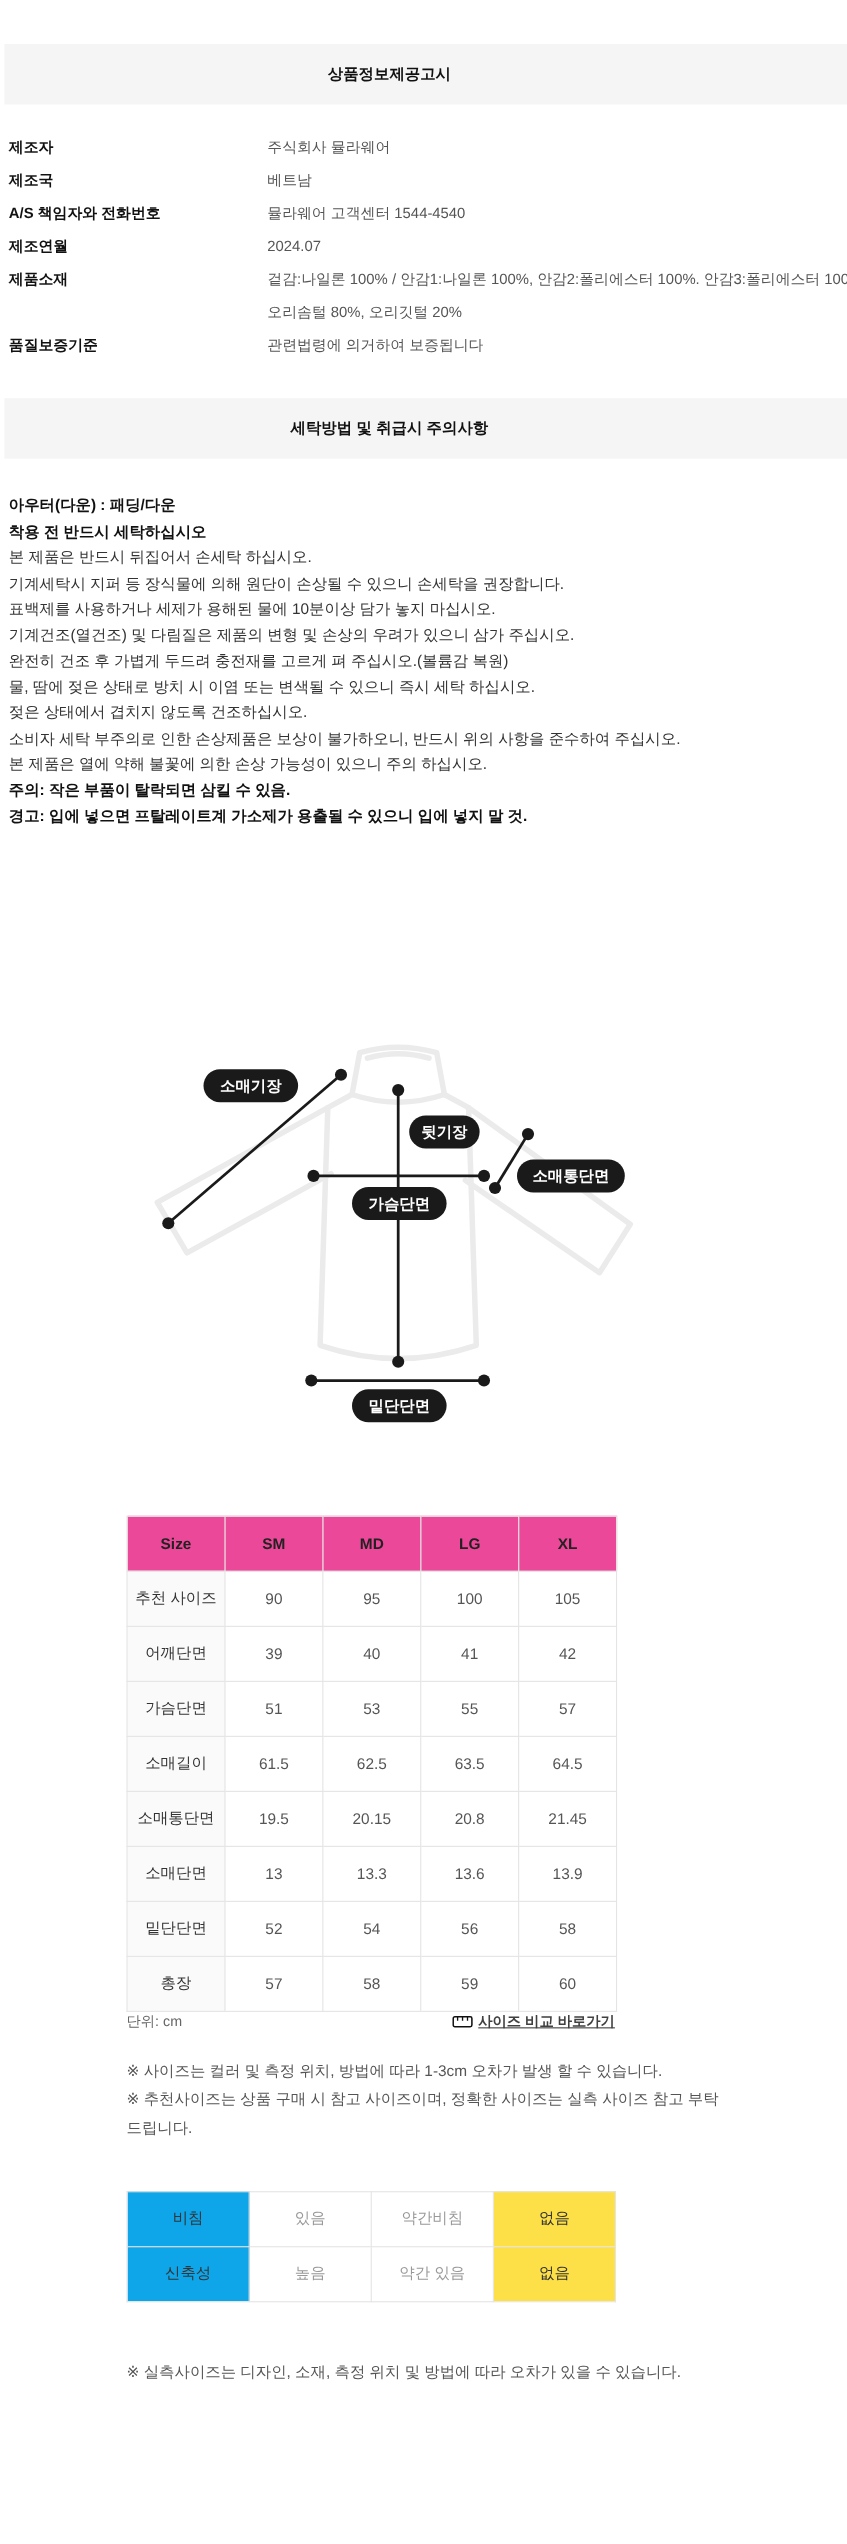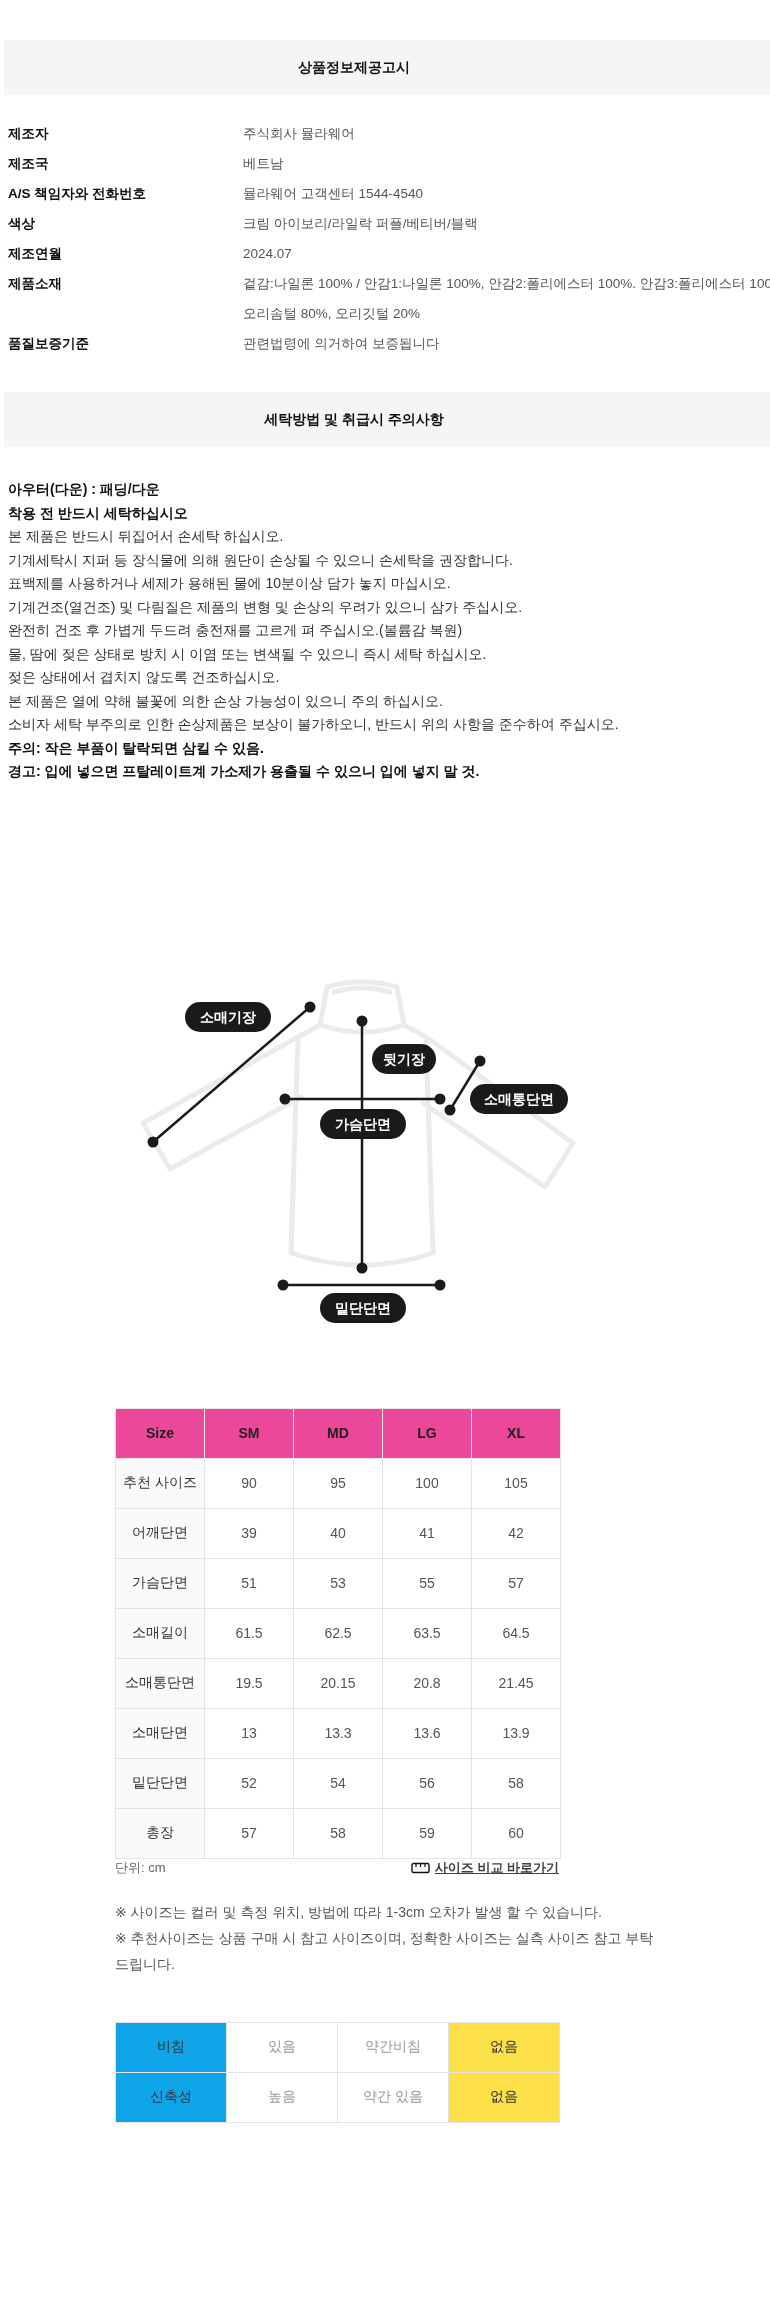--- a/index.html
+++ b/index.html
@@ -71,24 +71,20 @@
       <div class="ilabel">제조자</div>
       <div class="ival">주식회사 뮬라웨어</div>
     </div>
     <div class="irow">
       <div class="ilabel">제조국</div>
       <div class="ival">베트남</div>
     </div>
     <div class="irow">
       <div class="ilabel">A/S 책임자와 전화번호</div>
       <div class="ival">뮬라웨어 고객센터 1544-4540</div>
-    </div>
-    <div class="irow">
-      <div class="ilabel">색상</div>
-      <div class="ival">크림 아이보리/라일락 퍼플/베티버/블랙</div>
     </div>
     <div class="irow">
       <div class="ilabel">제조연월</div>
       <div class="ival">2024.07</div>
     </div>
     <div class="irow">
       <div class="ilabel">제품소재</div>
       <div class="ival nowrap">겉감:나일론 100% / 안감1:나일론 100%, 안감2:폴리에스터 100%. 안감3:폴리에스터 100% / 충전재:</div>
       <div class="ival">오리솜털 80%, 오리깃털 20%</div>
     </div>
@@ -105,22 +101,22 @@
   <div class="care">
     <div class="b">아우터(다운) : 패딩/다운</div>
     <div class="b">착용 전 반드시 세탁하십시오</div>
     <div>본 제품은 반드시 뒤집어서 손세탁 하십시오.</div>
     <div>기계세탁시 지퍼 등 장식물에 의해 원단이 손상될 수 있으니 손세탁을 권장합니다.</div>
     <div>표백제를 사용하거나 세제가 용해된 물에 10분이상 담가 놓지 마십시오.</div>
     <div>기계건조(열건조) 및 다림질은 제품의 변형 및 손상의 우려가 있으니 삼가 주십시오.</div>
     <div>완전히 건조 후 가볍게 두드려 충전재를 고르게 펴 주십시오.(볼륨감 복원)</div>
     <div>물, 땀에 젖은 상태로 방치 시 이염 또는 변색될 수 있으니 즉시 세탁 하십시오.</div>
     <div>젖은 상태에서 겹치지 않도록 건조하십시오.</div>
+    <div>소비자 세탁 부주의로 인한 손상제품은 보상이 불가하오니, 반드시 위의 사항을 준수하여 주십시오.</div>
     <div>본 제품은 열에 약해 불꽃에 의한 손상 가능성이 있으니 주의 하십시오.</div>
-    <div>소비자 세탁 부주의로 인한 손상제품은 보상이 불가하오니, 반드시 위의 사항을 준수하여 주십시오.</div>
     <div class="b">주의: 작은 부품이 탈락되면 삼킬 수 있음.</div>
     <div class="b">경고: 입에 넣으면 프탈레이트계 가소제가 용출될 수 있으니 입에 넣지 말 것.</div>
   </div>
 
   <div class="diagram">
     <svg width="540" height="400" viewBox="0 0 540 400">
 
       <g stroke="#ebebeb" stroke-width="5" fill="none" stroke-linejoin="round" stroke-linecap="round">
         <path d="M225,80 L232,42 Q267,32 302,42 L309,80"></path>
         <path d="M239,47 Q267,39 295,47"></path>
@@ -261,14 +257,15 @@
     </tr>
     <tr>
       <td class="rowlab aw">신축성</td>
       <td class="aw">높음</td>
       <td class="aw">약간 있음</td>
       <td class="aw sel">없음</td>
     </tr>
   </tbody>
     </table>
 
+  <div class="bottom-note">※ 실측사이즈는 디자인, 소재, 측정 위치 및 방법에 따라 오차가 있을 수 있습니다.</div>
 
 </div>
 
 </body></html>

